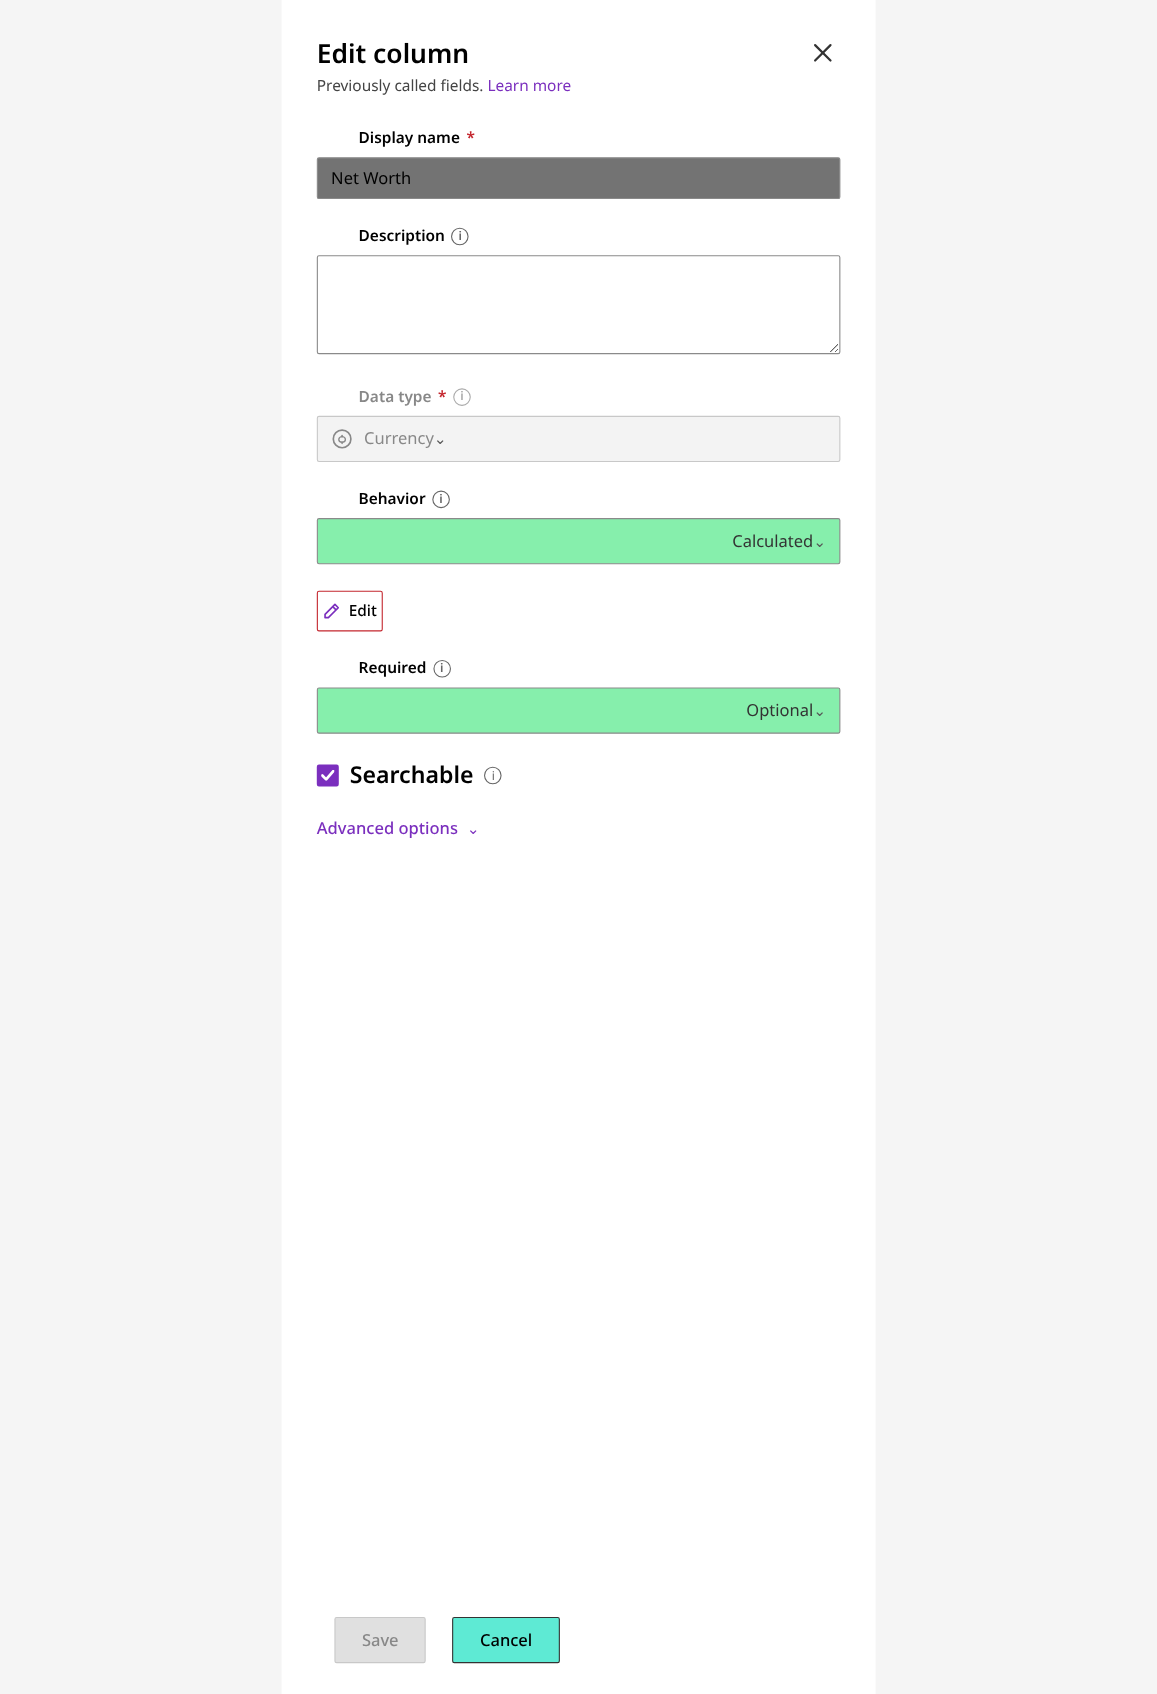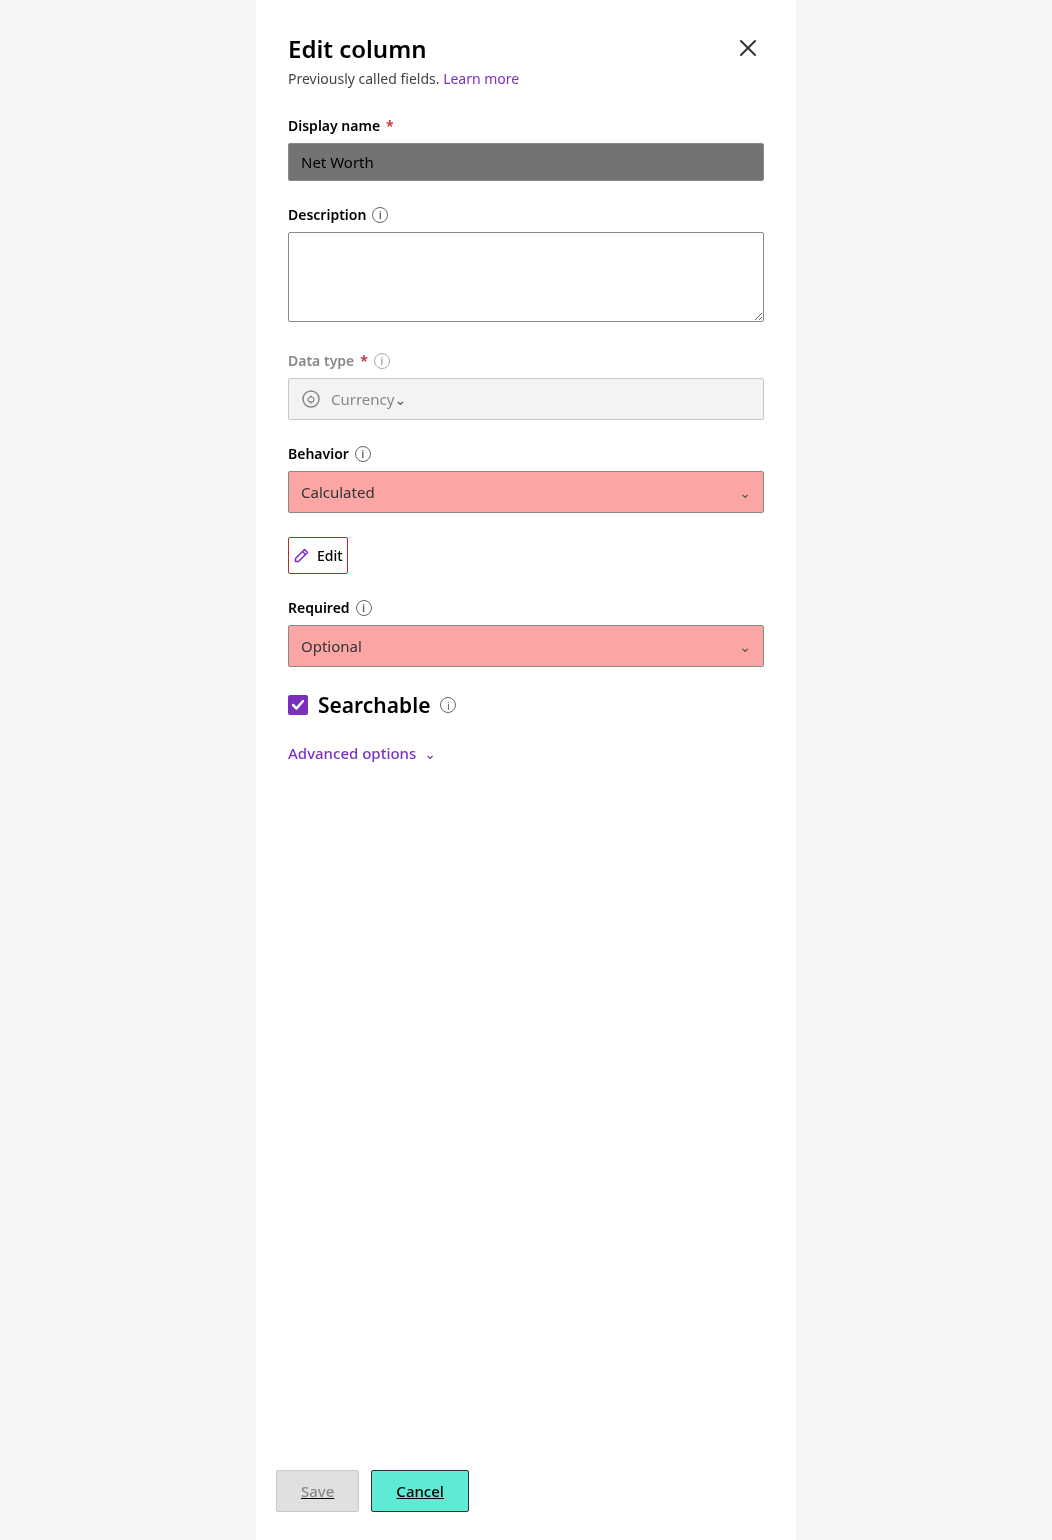--- a/index.html
+++ b/index.html
@@ -70,20 +70,21 @@
     }
 
     .field-label {
       font-size: 14px;
       font-weight: 600;
       color: #000;
       margin-bottom: 8px;
       display: flex;
       align-items: center;
       gap: 6px;
+      margin-left: 38px;
     }
 
     .field-label-text {
       font-size: 14px;
       font-weight: 600;
       color: #000;
     }
 
     .required-star {
       color: #c4262e;
@@ -144,30 +145,31 @@
       padding: 10px 12px;
       font-size: 15px;
       color: #888;
       display: flex;
       align-items: center;
       gap: 0;
       cursor: not-allowed;
     }
 
     .select-enabled {
-      background: #fca5a5;
+      background: #86efac;
       border: 1px solid #8a8a8a;
       border-radius: 2px;
       padding: 10px 12px;
       font-size: 15px;
       color: #333;
       display: flex;
       align-items: center;
       justify-content: space-between;
       cursor: pointer;
+      text-align: right;
     }
 
     .chevron-icon {
       font-size: 14px;
       color: #555;
       flex-shrink: 0;
     }
 
     .currency-icon {
       width: 20px;
@@ -238,25 +240,24 @@
     }
 
     .advanced-chevron {
       font-size: 14px;
       color: #7b2fbe;
     }
 
     .footer-buttons {
       position: absolute;
       bottom: 28px;
-      left: 20px;
-      display: flex;
-      gap: 12px;
-      align-items: center;
-      text-decoration: underline;
+      left: 48px;
+      display: flex;
+      gap: 24px;
+      align-items: center;
     }
 
     .btn-save {
       background: #e0e0e0;
       border: 1px solid #c8c8c8;
       color: #888;
       padding: 10px 24px;
       font-size: 15px;
       font-weight: 500;
       cursor: not-allowed;

